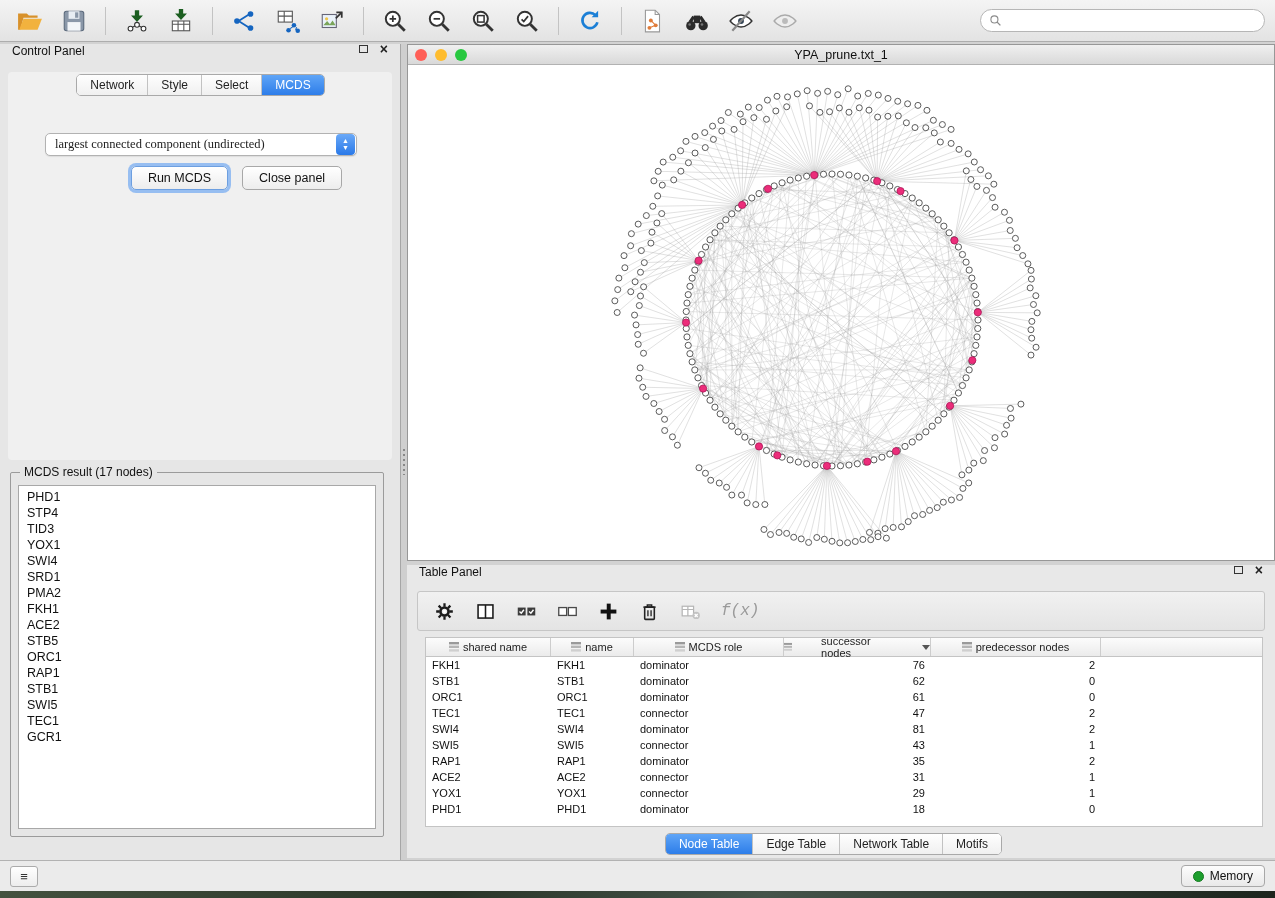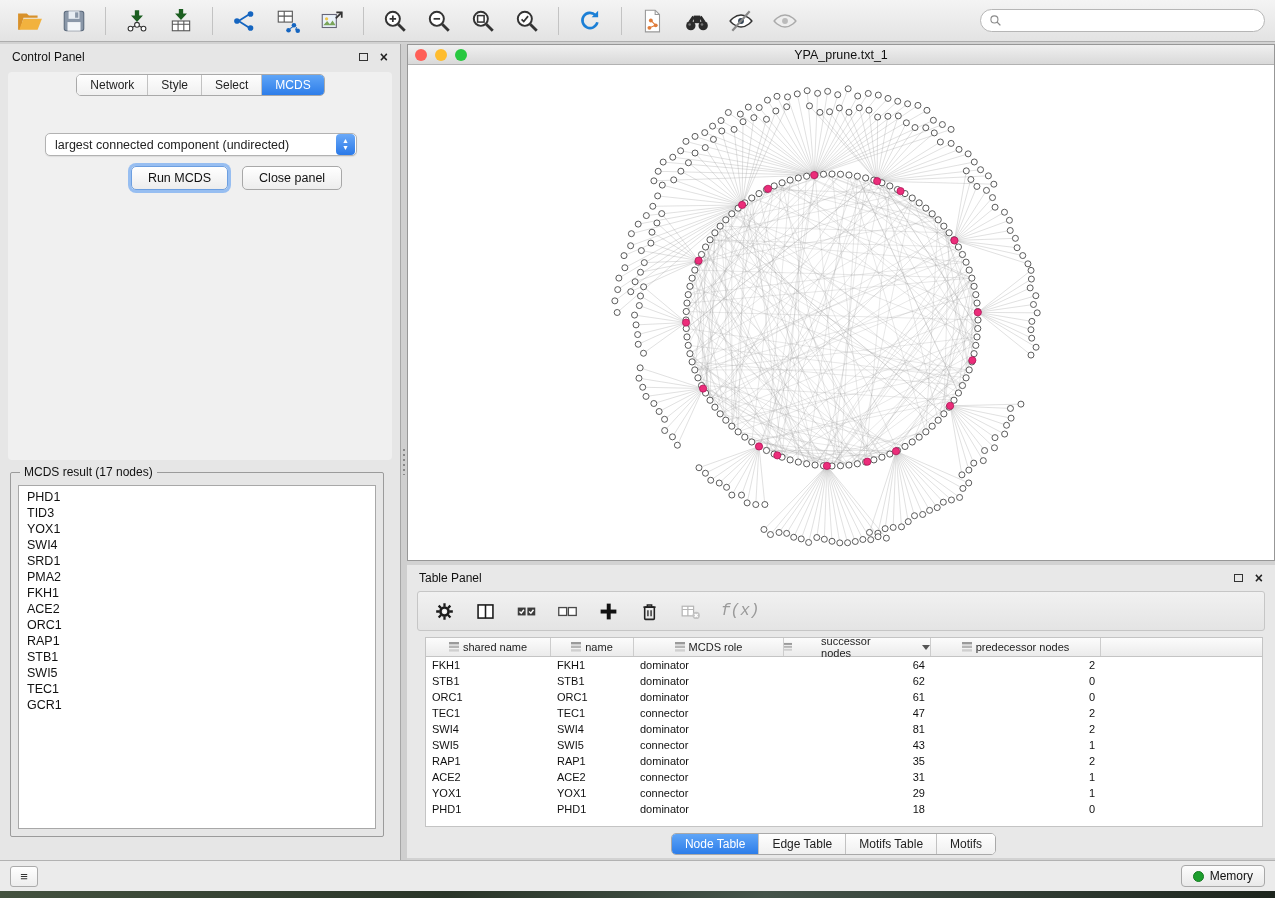--- a/index.html
+++ b/index.html
@@ -13,36 +13,36 @@
   .tbtn { width:40px; height:34px; display:flex; align-items:center; justify-content:center; border-radius:4px; cursor:default; }
   .tbtn svg { width:26px; height:26px; }
   .tsep { width:1px; height:28px; background:#c3c3c3; margin:0 7px; }
   .searchbox { margin-left:auto; width:285px; height:23px; background:#fff; border:1px solid #b6b6b6;
     border-radius:12px; display:flex; align-items:center; padding:0 8px; gap:5px; }
   .searchbox input { border:none; outline:none; flex:1; font-size:12px; background:transparent; font-family:"Liberation Sans",sans-serif; }
 
   
   .control-panel { position:absolute; left:0; top:44px; width:401px; height:816px;
     background:#e6e6e6; border-right:1px solid #a6a6a6; }
-  .panel-title-row { height:26px; display:flex; align-items:center; padding:0 12px; font-size:12px; color:#111; }
+  .panel-title-row { height:26px; display:flex; align-items:flex-start; padding:0 12px; font-size:12px; color:#111; }
   .win-btns { margin-left:auto; display:flex; gap:12px; align-items:center; }
   .float-btn { width:9px; height:8px; border:1.5px solid #333; display:inline-block; }
   .close-btn { font-size:14px; font-weight:bold; color:#222; line-height:10px; }
 
   .cp-card { position:absolute; left:8px; right:8px; top:28px; height:388px; background:#f0f0f0; border-radius:4px; }
   .seg { display:inline-flex; border:1px solid #a9a9a9; border-radius:5px; overflow:hidden; background:#fff; }
   .seg-item { padding:3px 13px; font-size:12px; border-right:1px solid #c2c2c2; background:linear-gradient(#fefefe,#f0f0f0); color:#222; white-space:nowrap; }
   .seg-item:last-child { border-right:none; }
   .seg-item.active { background:linear-gradient(#5fa5f7,#2d7de9); color:#fff; }
   .cp-tabs-row { position:absolute; top:30px; left:0; width:401px; display:flex; justify-content:center; }
 
   .opt-label { position:absolute; top:70px; left:0; width:401px; text-align:center; font-size:12.5px; }
   .dropdown { position:absolute; top:89px; left:45px; width:312px; height:23px; background:#fff;
     border:1px solid #b2b2b2; border-radius:5px; display:flex; align-items:center; box-shadow:0 1px 1px rgba(0,0,0,.08); }
-  .dropdown .dd-text { flex:1; padding:0 9px; font-size:12.5px; white-space:nowrap; overflow:hidden; }
+  .dropdown .dd-text { flex:1; padding:0 9px; font-size:12.5px; white-space:nowrap; overflow:hidden;font-family:Liberation Serif, serif; }
   .dd-stepper { width:19px; height:21px; margin-right:1px; border-radius:4px; background:linear-gradient(#6aa9f8,#2a79e8);
     display:flex; flex-direction:column; align-items:center; justify-content:center; gap:1px; }
   .dd-stepper span { color:#fff; font-size:7px; line-height:6px; }
 
   .cp-buttons { position:absolute; top:122px; left:0; width:473px; display:flex; justify-content:center; gap:14px; }
   .btn { background:linear-gradient(#ffffff,#ededed); border:1px solid #a8a8a8; border-radius:5px;
     padding:4px 16px; font-size:12.5px; color:#111; }
   .btn.focus-ring { box-shadow:0 0 0 3px rgba(92,156,242,.6); border-color:#6d9fe0; }
 
   .result-fieldset { position:absolute; left:10px; right:16px; top:421px; height:372px;
@@ -263,27 +263,29 @@
       </span>
   </div>
   <div class="cp-buttons">
     <button class="btn focus-ring">Run MCDS</button>
     <button class="btn">Close panel</button>
   </div>
   <fieldset class="result-fieldset">
     <legend>MCDS result (17 nodes)</legend>
     <div class="result-list">
         <div class="list-item">PHD1</div>
+        <div class="list-item">STP4</div>
         <div class="list-item">TID3</div>
         <div class="list-item">YOX1</div>
         <div class="list-item">SWI4</div>
         <div class="list-item">SRD1</div>
         <div class="list-item">PMA2</div>
         <div class="list-item">FKH1</div>
         <div class="list-item">ACE2</div>
+        <div class="list-item">STB5</div>
         <div class="list-item">ORC1</div>
         <div class="list-item">RAP1</div>
         <div class="list-item">STB1</div>
         <div class="list-item">SWI5</div>
         <div class="list-item">TEC1</div>
         <div class="list-item">GCR1</div>
       </div>
   </fieldset>
 </div>
 <div class="splitter-dots"></div>
@@ -1113,21 +1115,21 @@
               <rect x="0" y="7.2" width="10" height="2.4" fill="#cfcfcf"></rect>
             </svg>
             <span>predecessor nodes</span>
           </div>
         </div>
       <div class="tbody">
           <div class="tr">
             <div class="td" style="width: 125px;">FKH1</div>
             <div class="td" style="width: 83px;">FKH1</div>
             <div class="td" style="width: 150px;">dominator</div>
-            <div class="td num" style="width: 147px;">64</div>
+            <div class="td num" style="width: 147px;">76</div>
             <div class="td num" style="width: 170px;">2</div>
           </div>
           <div class="tr">
             <div class="td" style="width: 125px;">STB1</div>
             <div class="td" style="width: 83px;">STB1</div>
             <div class="td" style="width: 150px;">dominator</div>
             <div class="td num" style="width: 147px;">62</div>
             <div class="td num" style="width: 170px;">0</div>
           </div>
           <div class="tr">
@@ -1188,21 +1190,21 @@
           </div>
         </div>
     </div>
 
   </div>
 
   <div class="tp-tabs-row">
     <div class="seg">
         <div class="seg-item active">Node Table</div>
         <div class="seg-item">Edge Table</div>
-        <div class="seg-item">Motifs Table</div>
+        <div class="seg-item">Network Table</div>
         <div class="seg-item">Motifs</div>
       </div>
   </div>
 </div>
 
 <div class="statusbar">
   <div class="menu-btn">
       <span>≡</span>
     </div>
   <div class="memory-btn">

